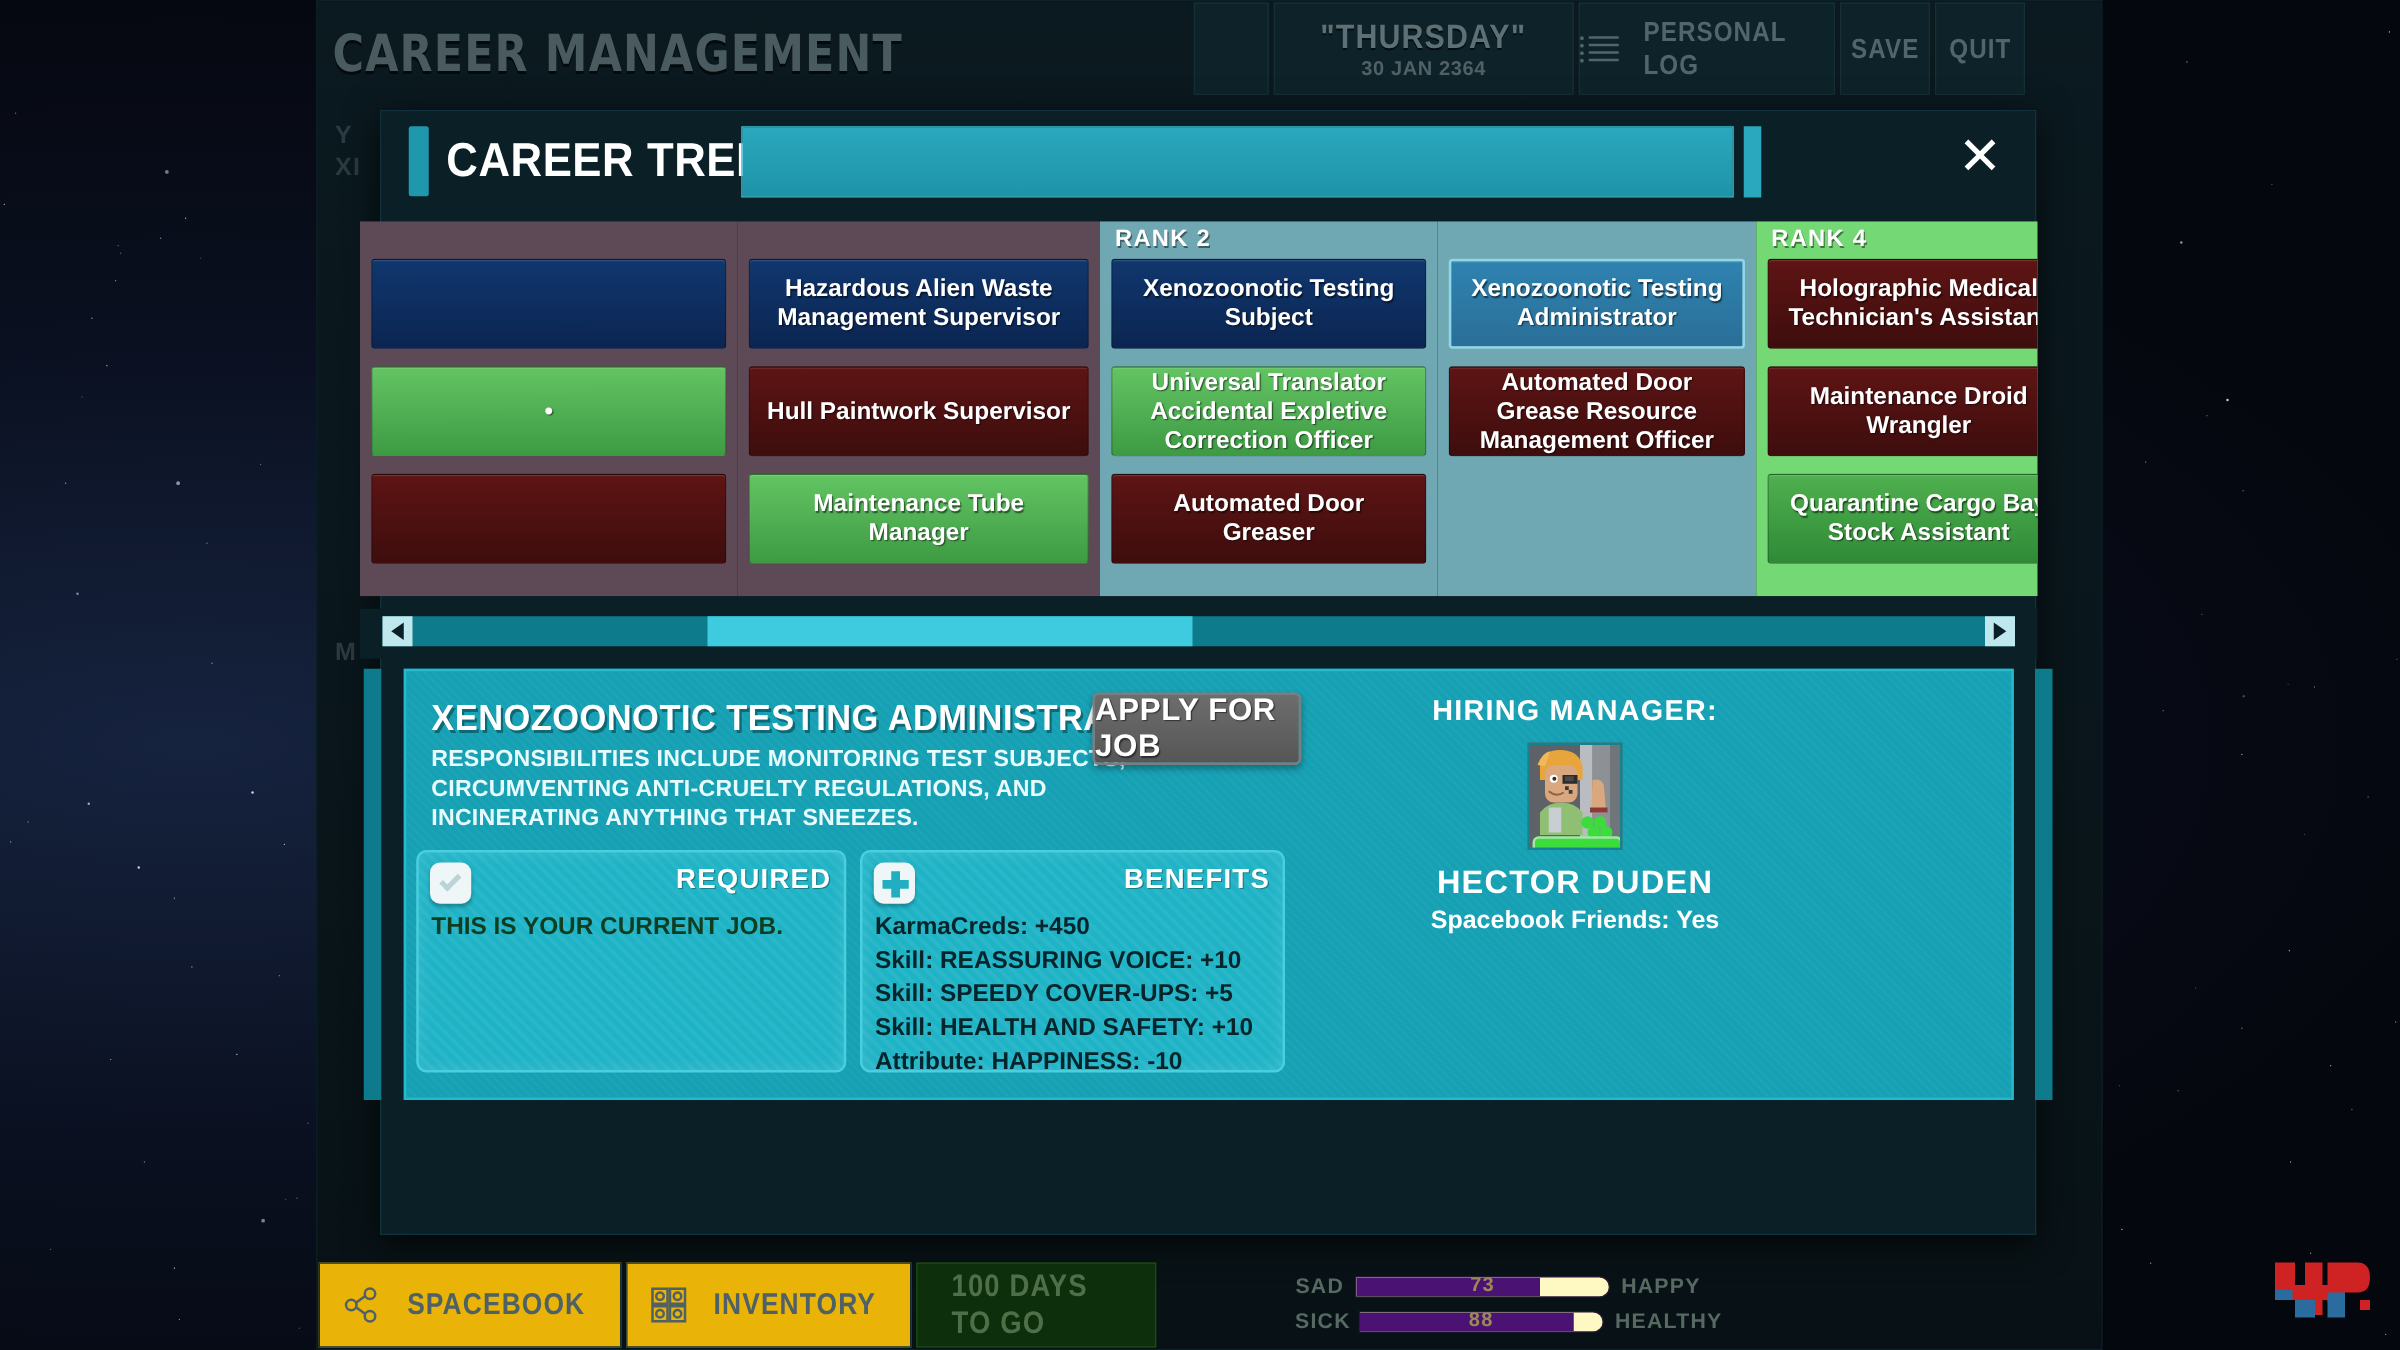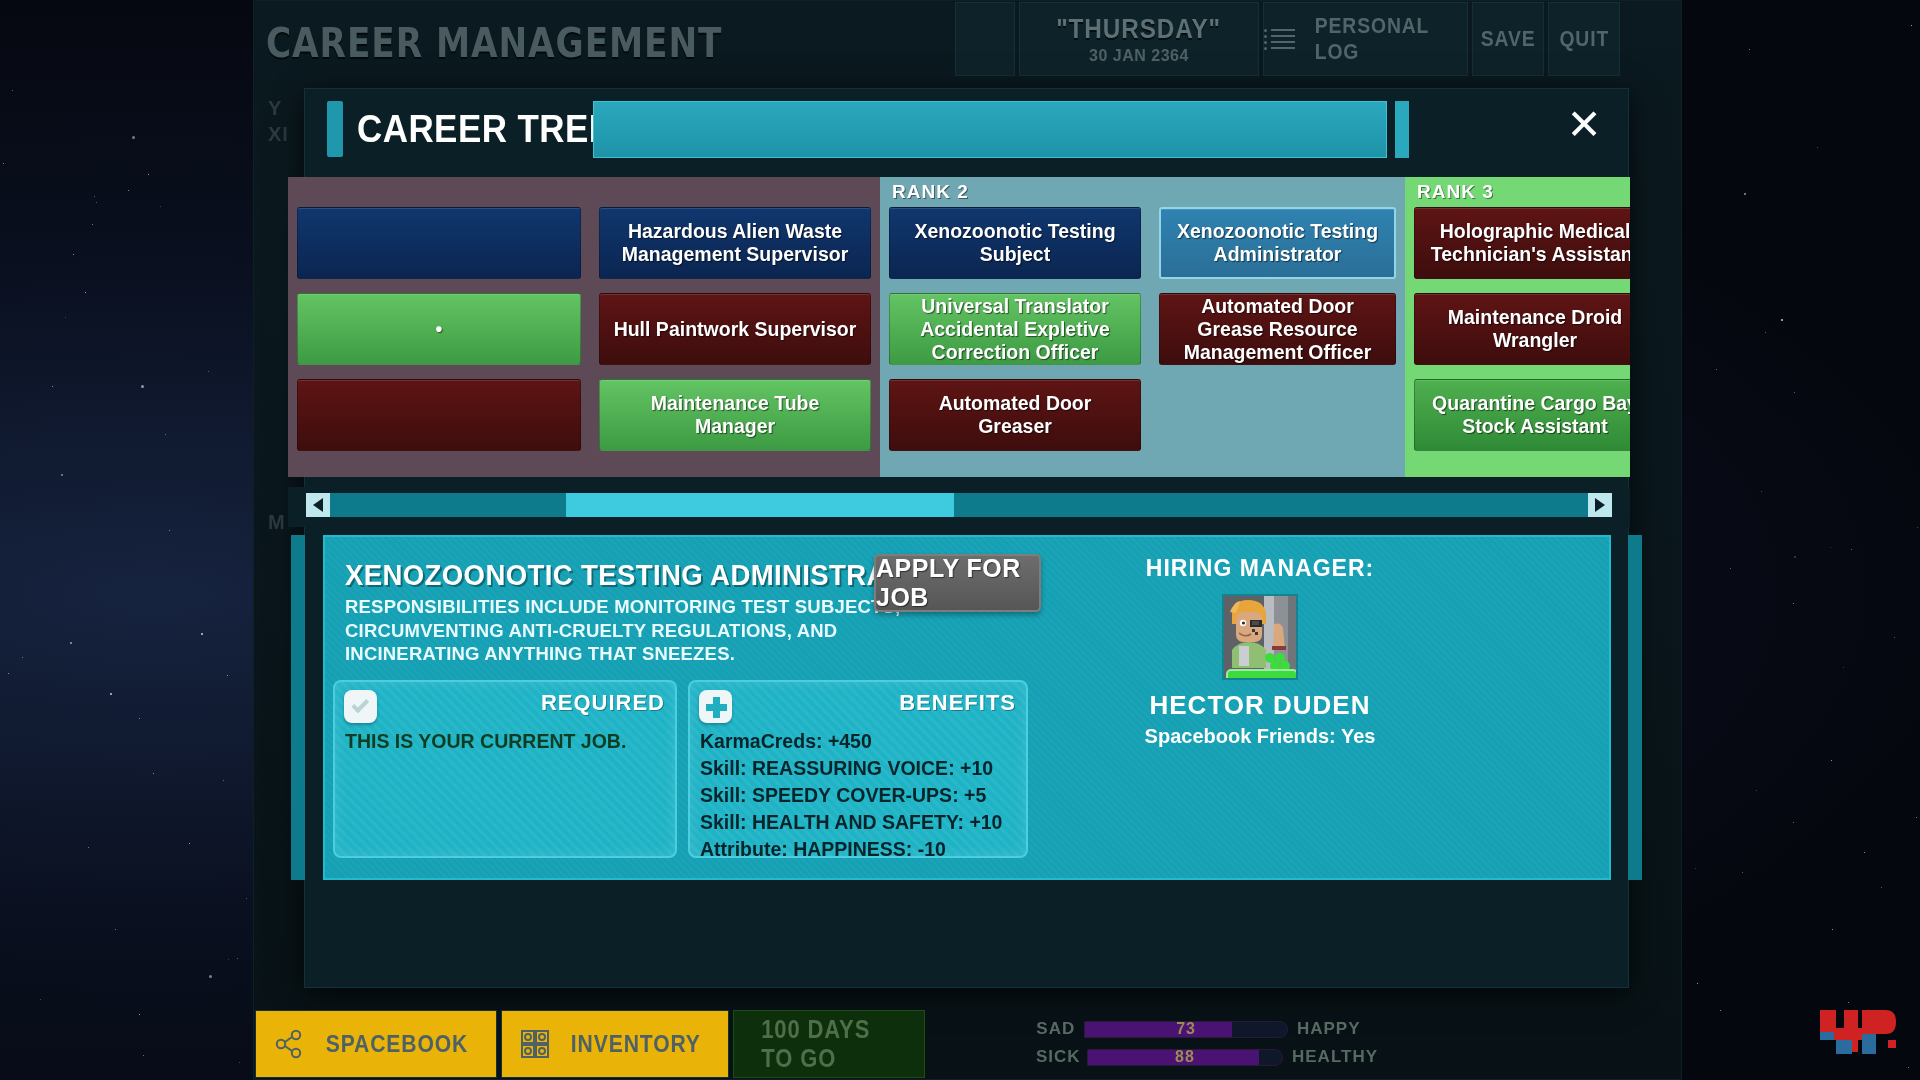--- a/index.html
+++ b/index.html
@@ -249,21 +249,21 @@
   .ico{width:30px;height:30px;flex:0 0 auto;}
   .meters{
     position:absolute;left:1036px;top:1012px;width:330px;height:62px;
     display:flex;flex-direction:column;justify-content:center;gap:8px;
     font-family:"Liberation Sans Narrow","Liberation Sans",sans-serif;
   }
   .meter{display:flex;align-items:center;gap:9px;color:#566a62;font-size:17px;font-weight:700;letter-spacing:1px;}
   .meter .ml{width:42px;text-align:right;}
   .meter .mr{width:74px;text-align:left;}
   .bar{
-    position:relative;width:218px;height:17px;background:#0f172a;
+    position:relative;width:218px;height:17px;background:#fef9c3;
     border:1px solid #2a1a3a;border-radius:0 9px 9px 0;overflow:hidden;
   }
   .bar .fill{position:absolute;left:0;top:0;height:100%;background:#4a1273;}
   .bar .val{position:absolute;inset:0;display:flex;align-items:center;justify-content:center;
     color:#9a8a55;font-size:16px;font-weight:700;}
 
   .logo4p{position:absolute;right:18px;bottom:22px;width:92px;height:52px;}
 </style>
 </head>
 <body>
@@ -412,21 +412,21 @@
               <div class="jcard red">Automated Door Greaser</div>
             </div>
           </div>
           <div class="rank-col r2b">
             <div class="cards">
               <div class="jcard sel">Xenozoonotic Testing Administrator</div>
               <div class="jcard red">Automated Door Grease Resource Management Officer</div>
             </div>
           </div>
           <div class="rank-col r3">
-            <div class="rk-label">RANK 3</div>
+            <div class="rk-label">RANK 4</div>
             <div class="cards">
               <div class="jcard red">Holographic Medical Technician's Assistant</div>
               <div class="jcard red">Maintenance Droid Wrangler</div>
               <div class="jcard darkgreen">Quarantine Cargo Bay Stock Assistant</div>
             </div>
           </div>
         </div>
     </div>
 
     <div class="h-scroll">

